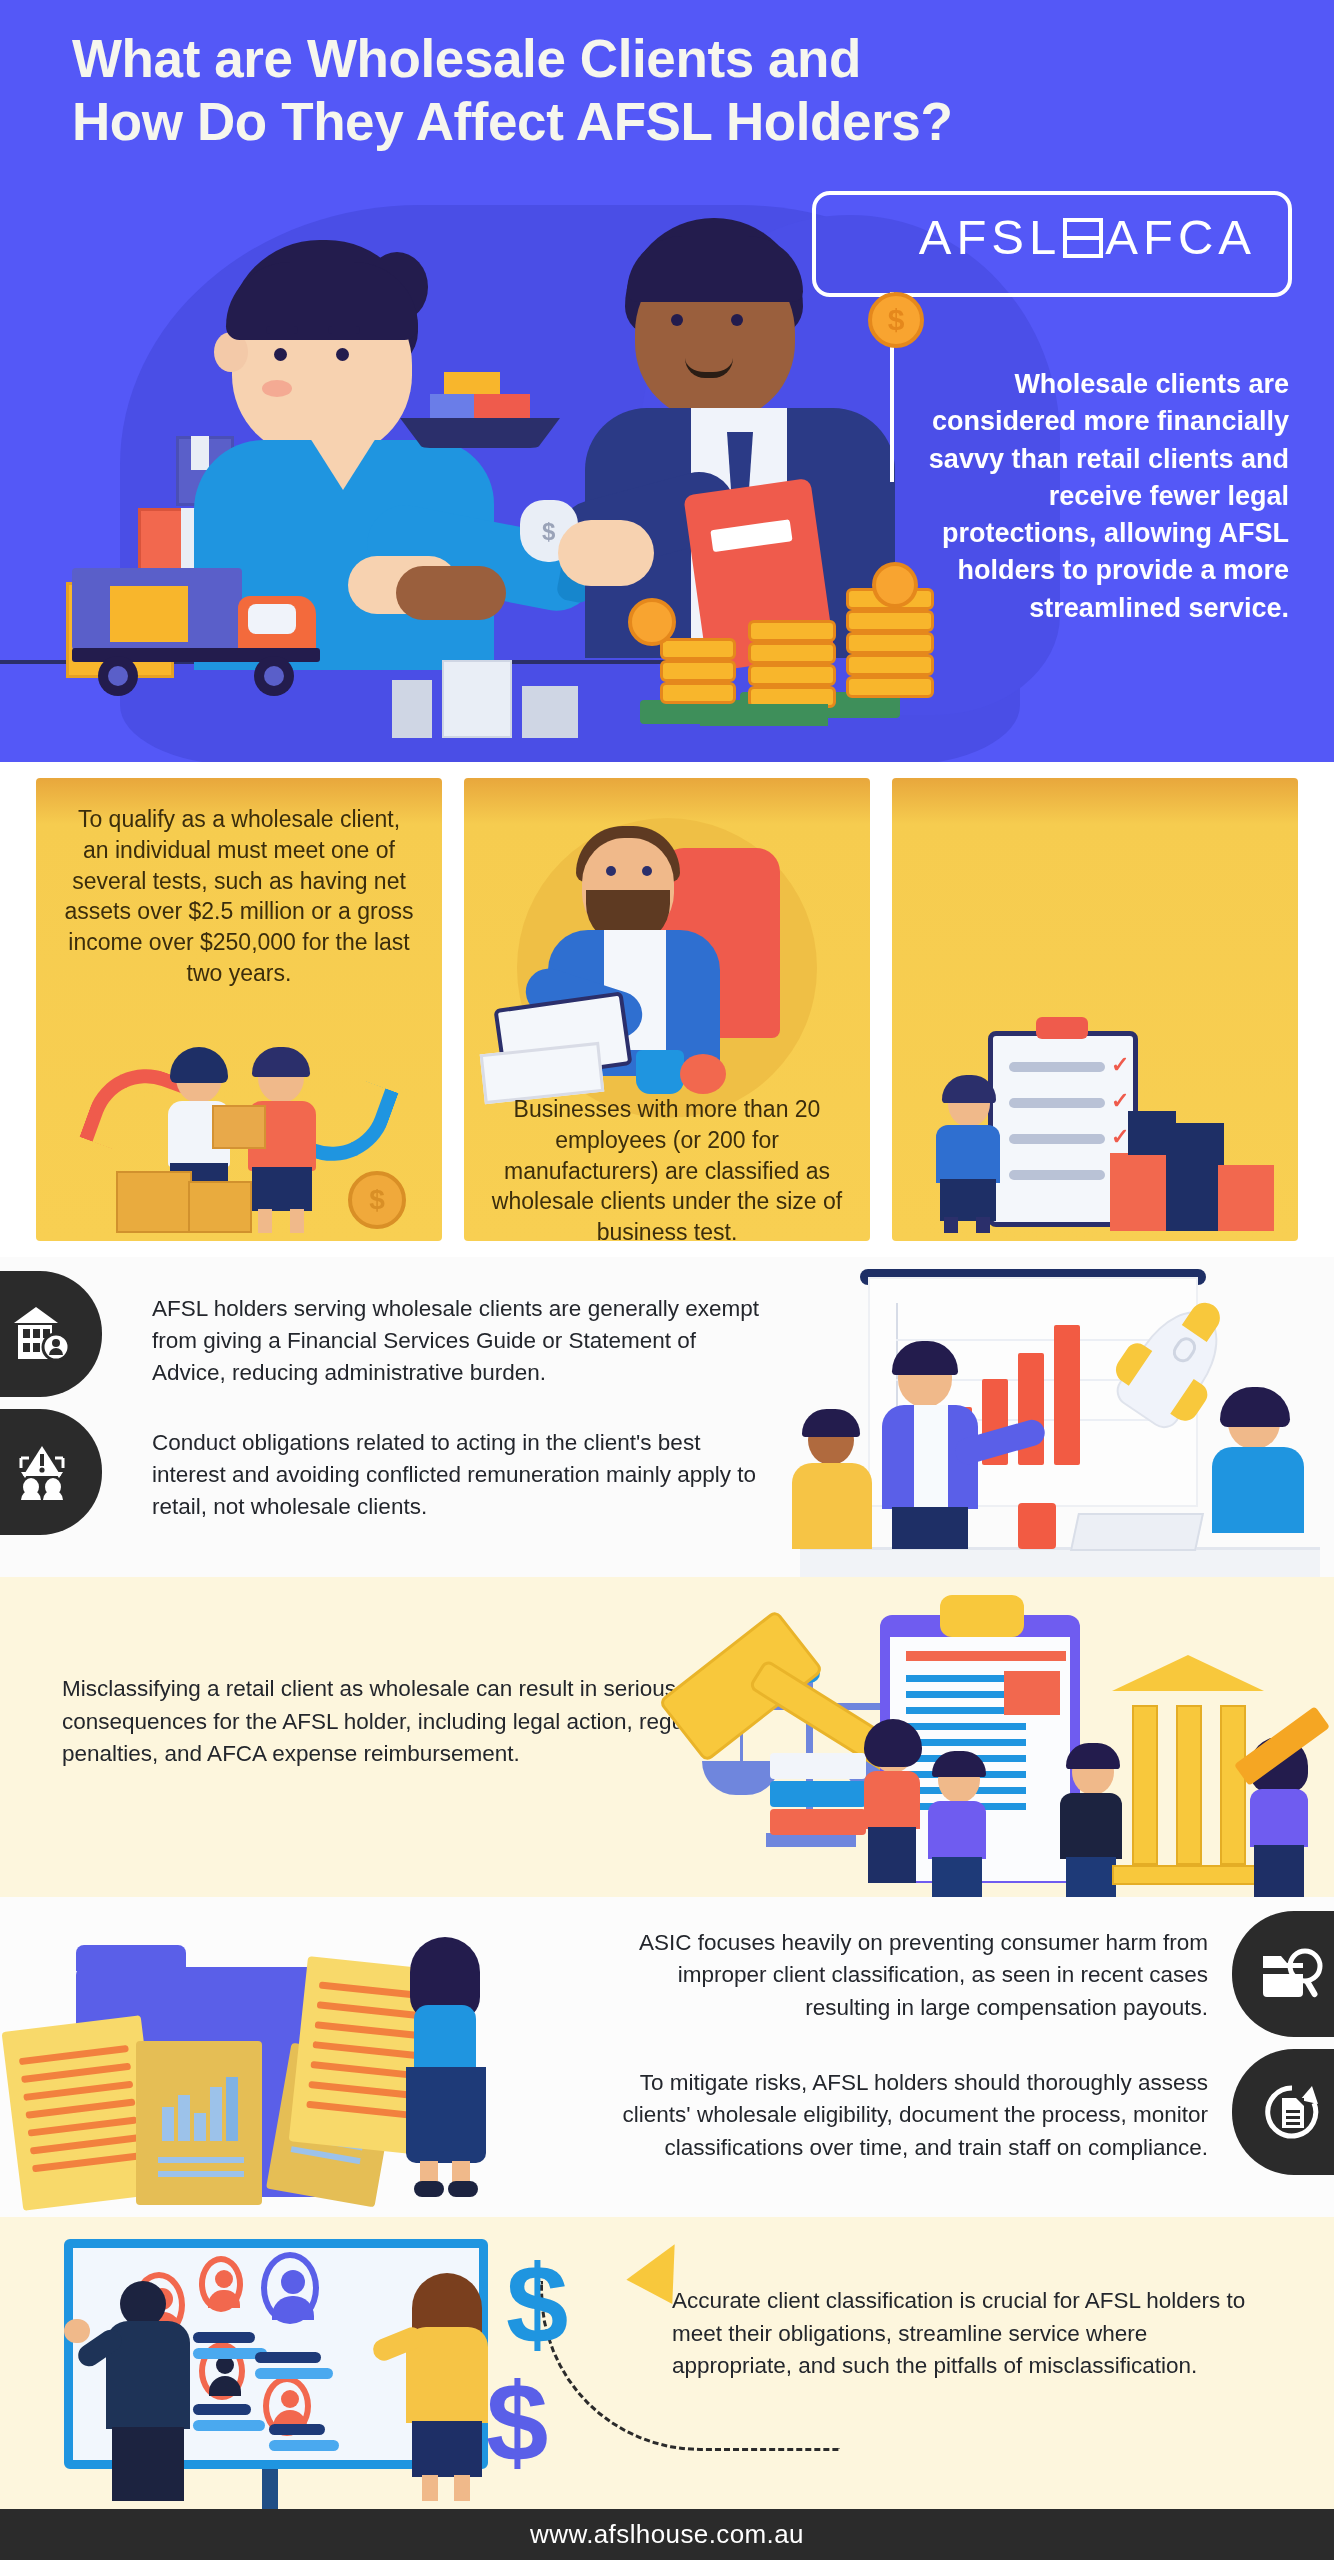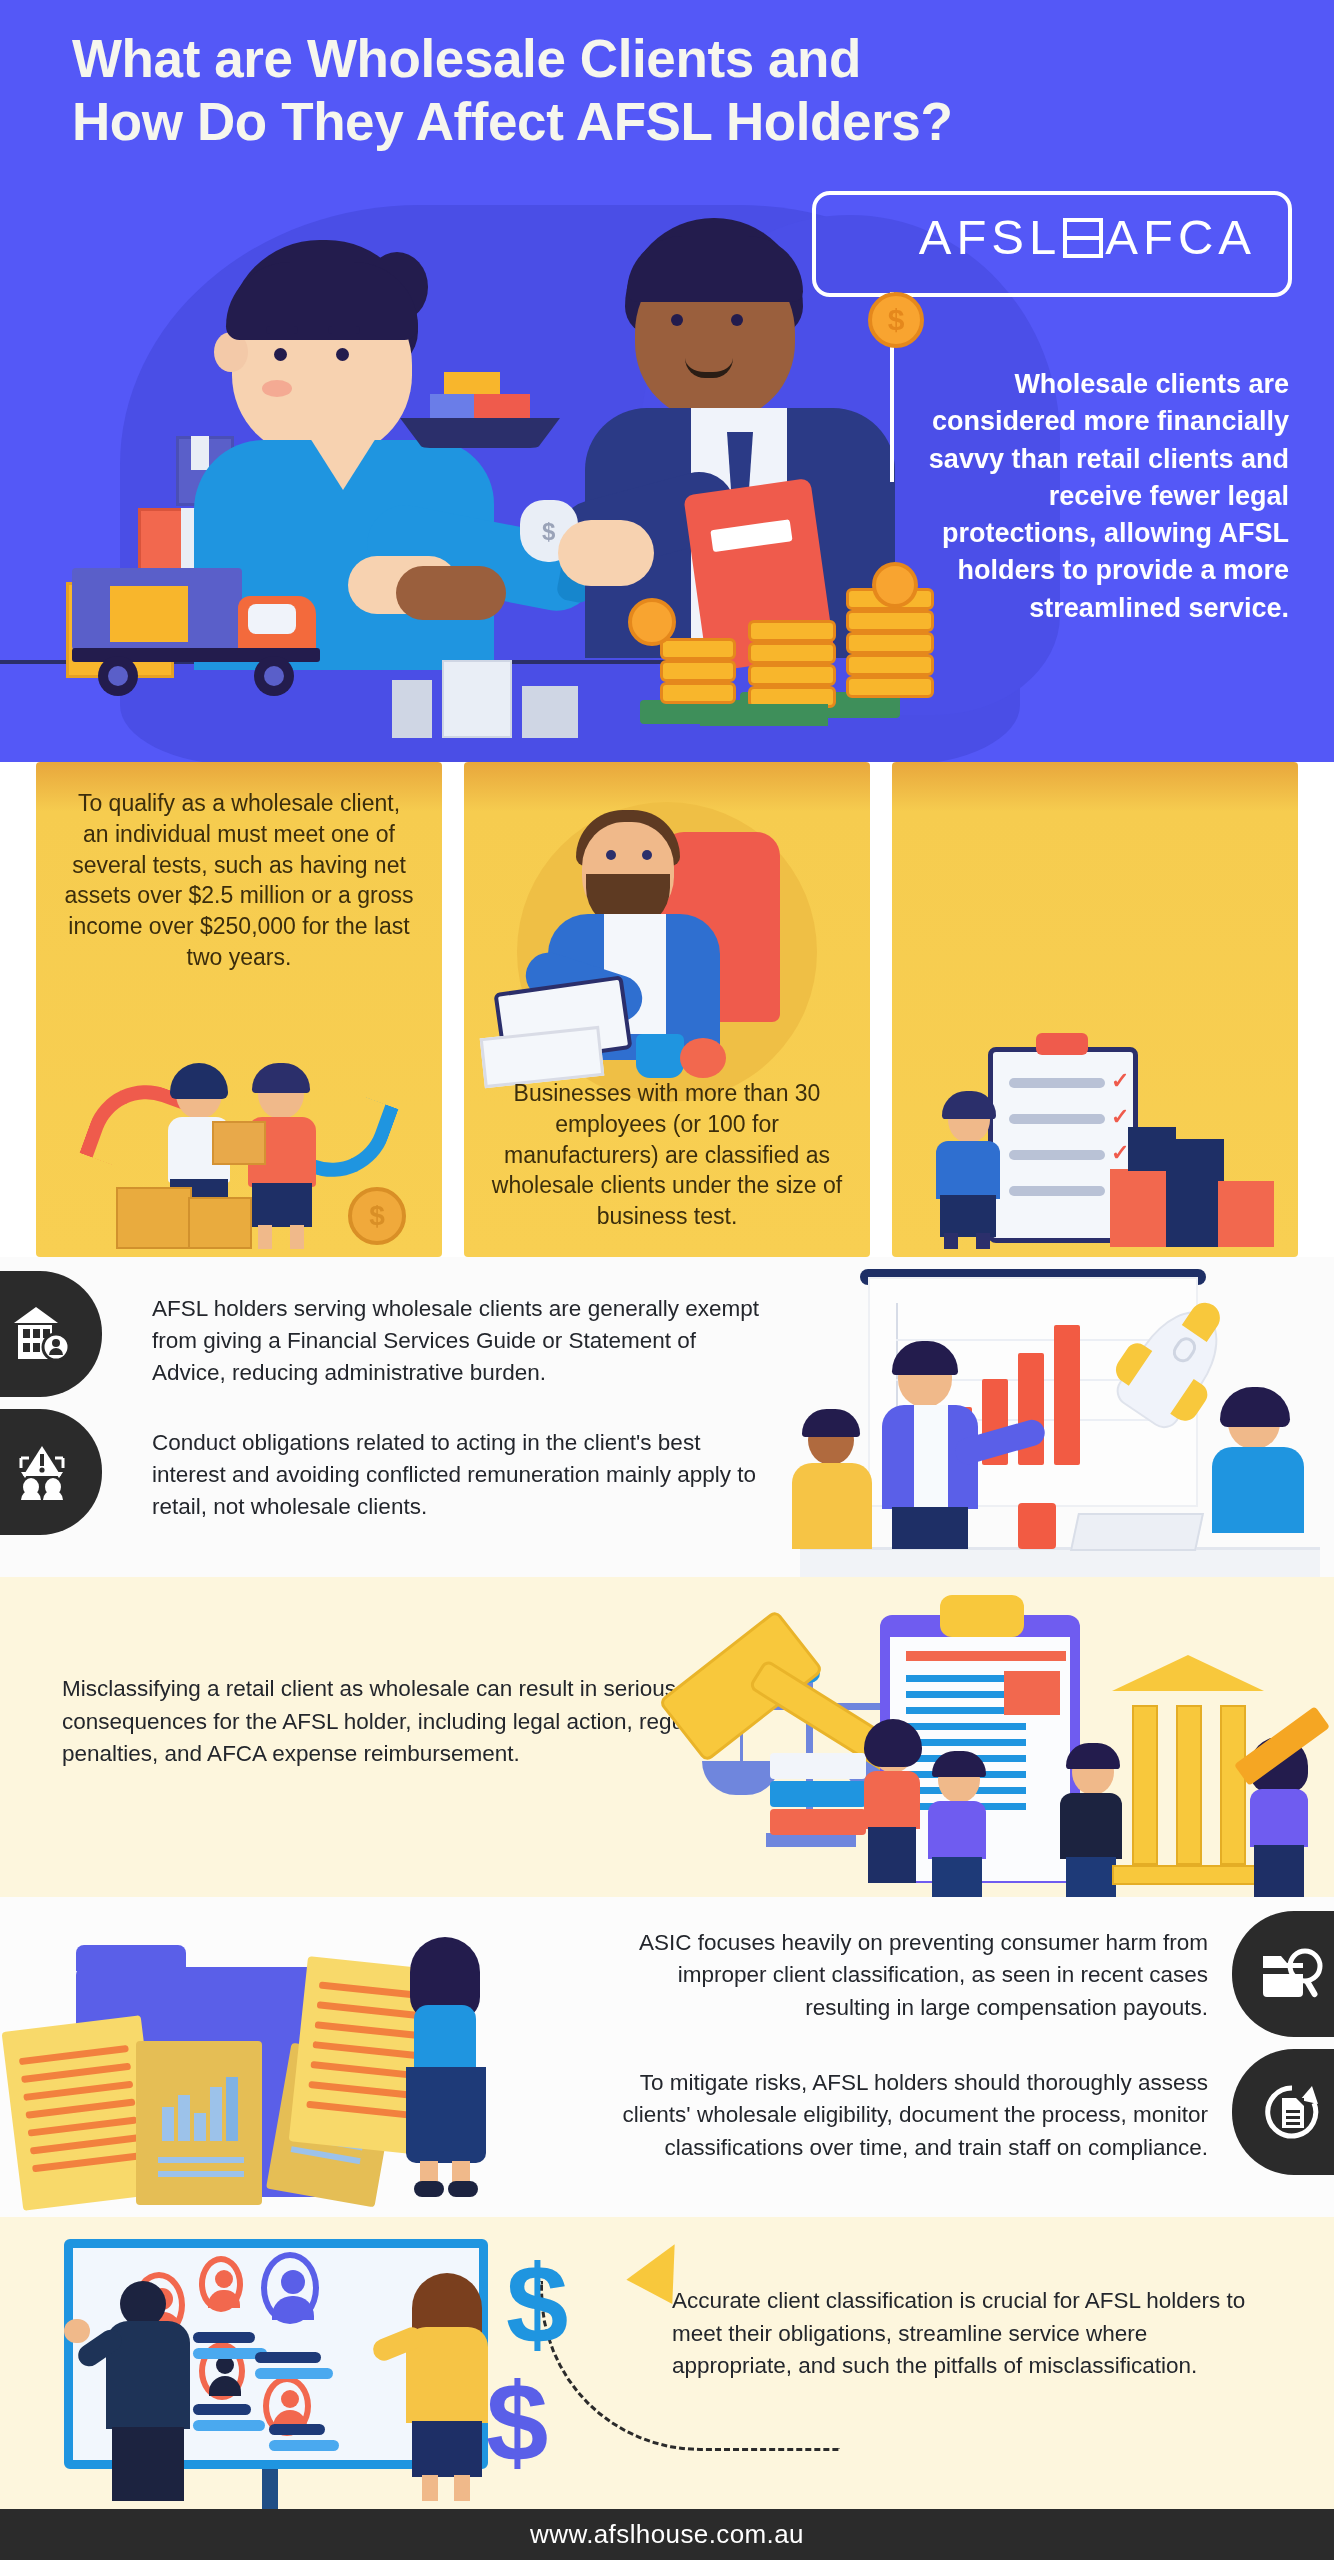--- a/index.html
+++ b/index.html
@@ -147,21 +147,21 @@
 
   .box { position:absolute; }
   .coinstack { position:absolute; z-index:5;}
   .coin { position:absolute; width:88px; height:22px; background:#f8b62c; border:3px solid #e5881c; border-radius:6px;}
 
   
   .cards {
     position:relative; width:100%; height:495px;
     background:#ffffff;
     display:flex; gap:22px;
-    padding:0 36px;
+    padding:16px 36px;
   }
   .card {
     position:relative; flex:1;
     background:linear-gradient(180deg,#e8a73c 0%,#f6cc4f 10%,#f8cf52 100%);
     border-radius:4px;
     overflow:hidden;
   }
   .card-text {
     position:relative;
     padding:26px 26px 0;
@@ -497,21 +497,21 @@
         <div style="position:absolute;left:142px;top:62px;width:10px;height:10px;background:#2b2f6b;border-radius:50%;"></div>
         <div style="position:absolute;left:178px;top:62px;width:10px;height:10px;background:#2b2f6b;border-radius:50%;"></div>
         <div class="c2-body"></div>
         <div class="c2-shirt"></div>
         <div style="position:absolute;left:60px;top:176px;width:120px;height:46px;background:#2f6fd0;border-radius:24px;transform:rotate(18deg);"></div>
         <div class="c2-laptop"></div>
         <div class="c2-papers"></div>
         <div class="c2-cup"></div>
         <div style="position:absolute;left:216px;top:250px;width:46px;height:40px;background:#f2684e;border-radius:50%;"></div>
       </div>
-      <p class="card-text">Businesses with more than 30 employees (or 100 for manufacturers) are classified as wholesale clients under the size of business test.</p>
+      <p class="card-text">Businesses with more than 20 employees (or 200 for manufacturers) are classified as wholesale clients under the size of business test.</p>
     </div>
 
     <div class="card">
       <div class="c3-illo">
         <div class="c3-clip">
           <div class="c3-row" style="top:26px;"></div>
           <div class="c3-row" style="top:62px;"></div>
           <div class="c3-row" style="top:98px;"></div>
           <div class="c3-row" style="top:134px;"></div>
           <div class="c3-check" style="left:118px;top:20px;">✓</div>

